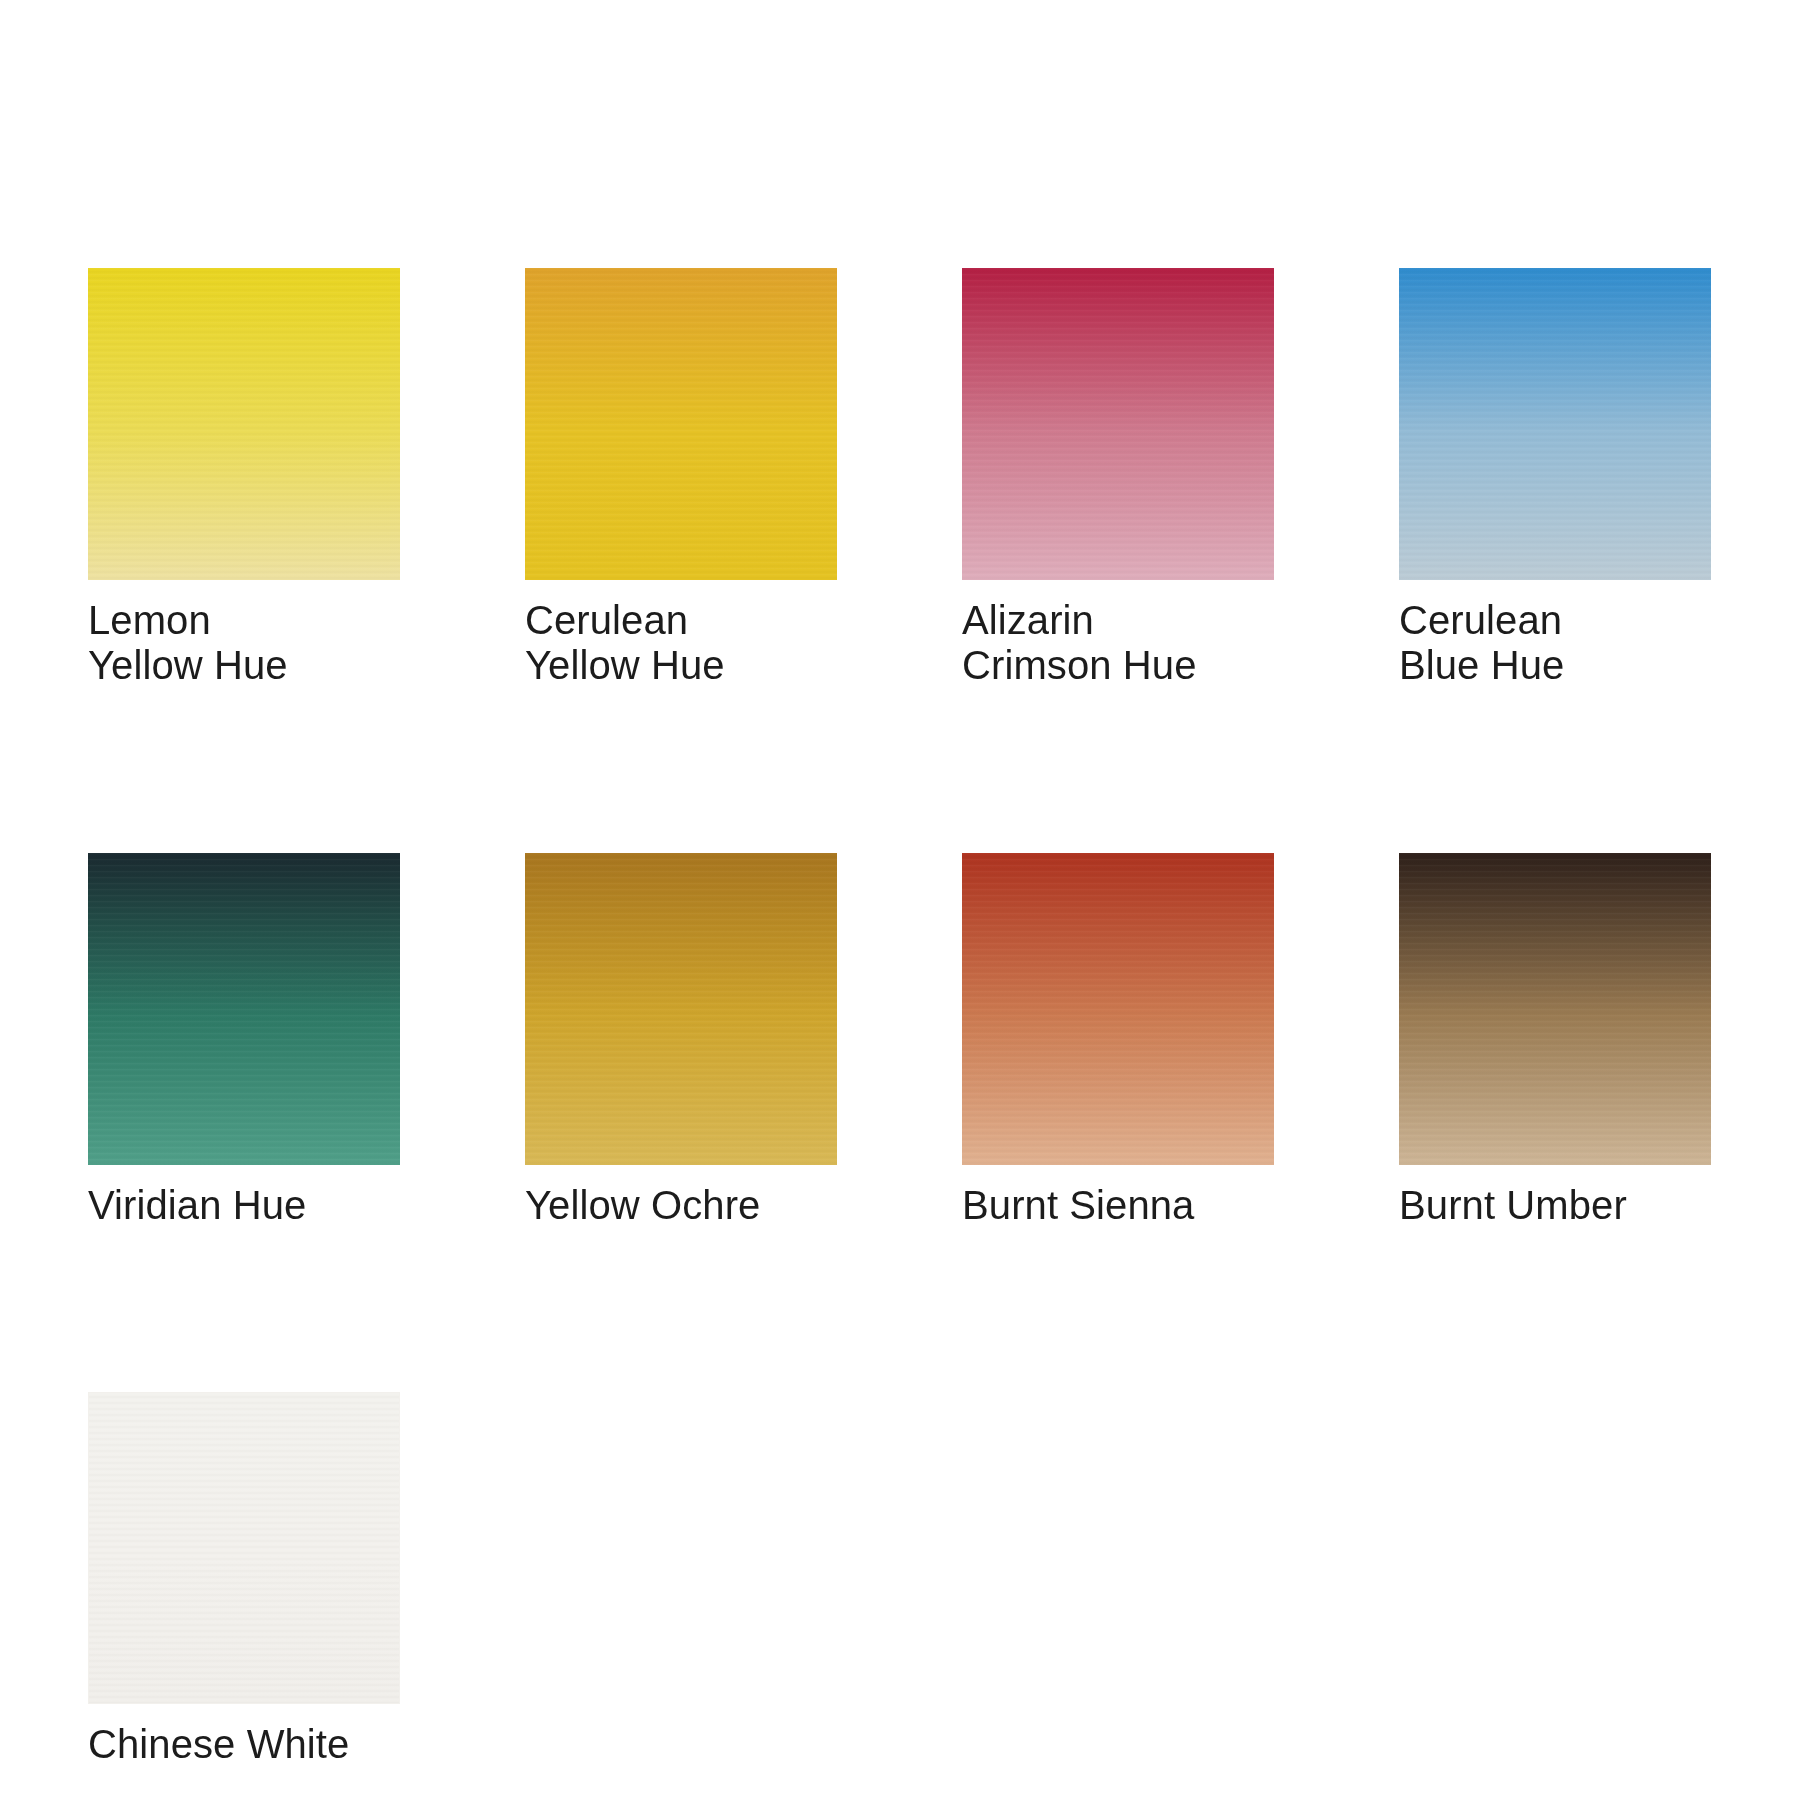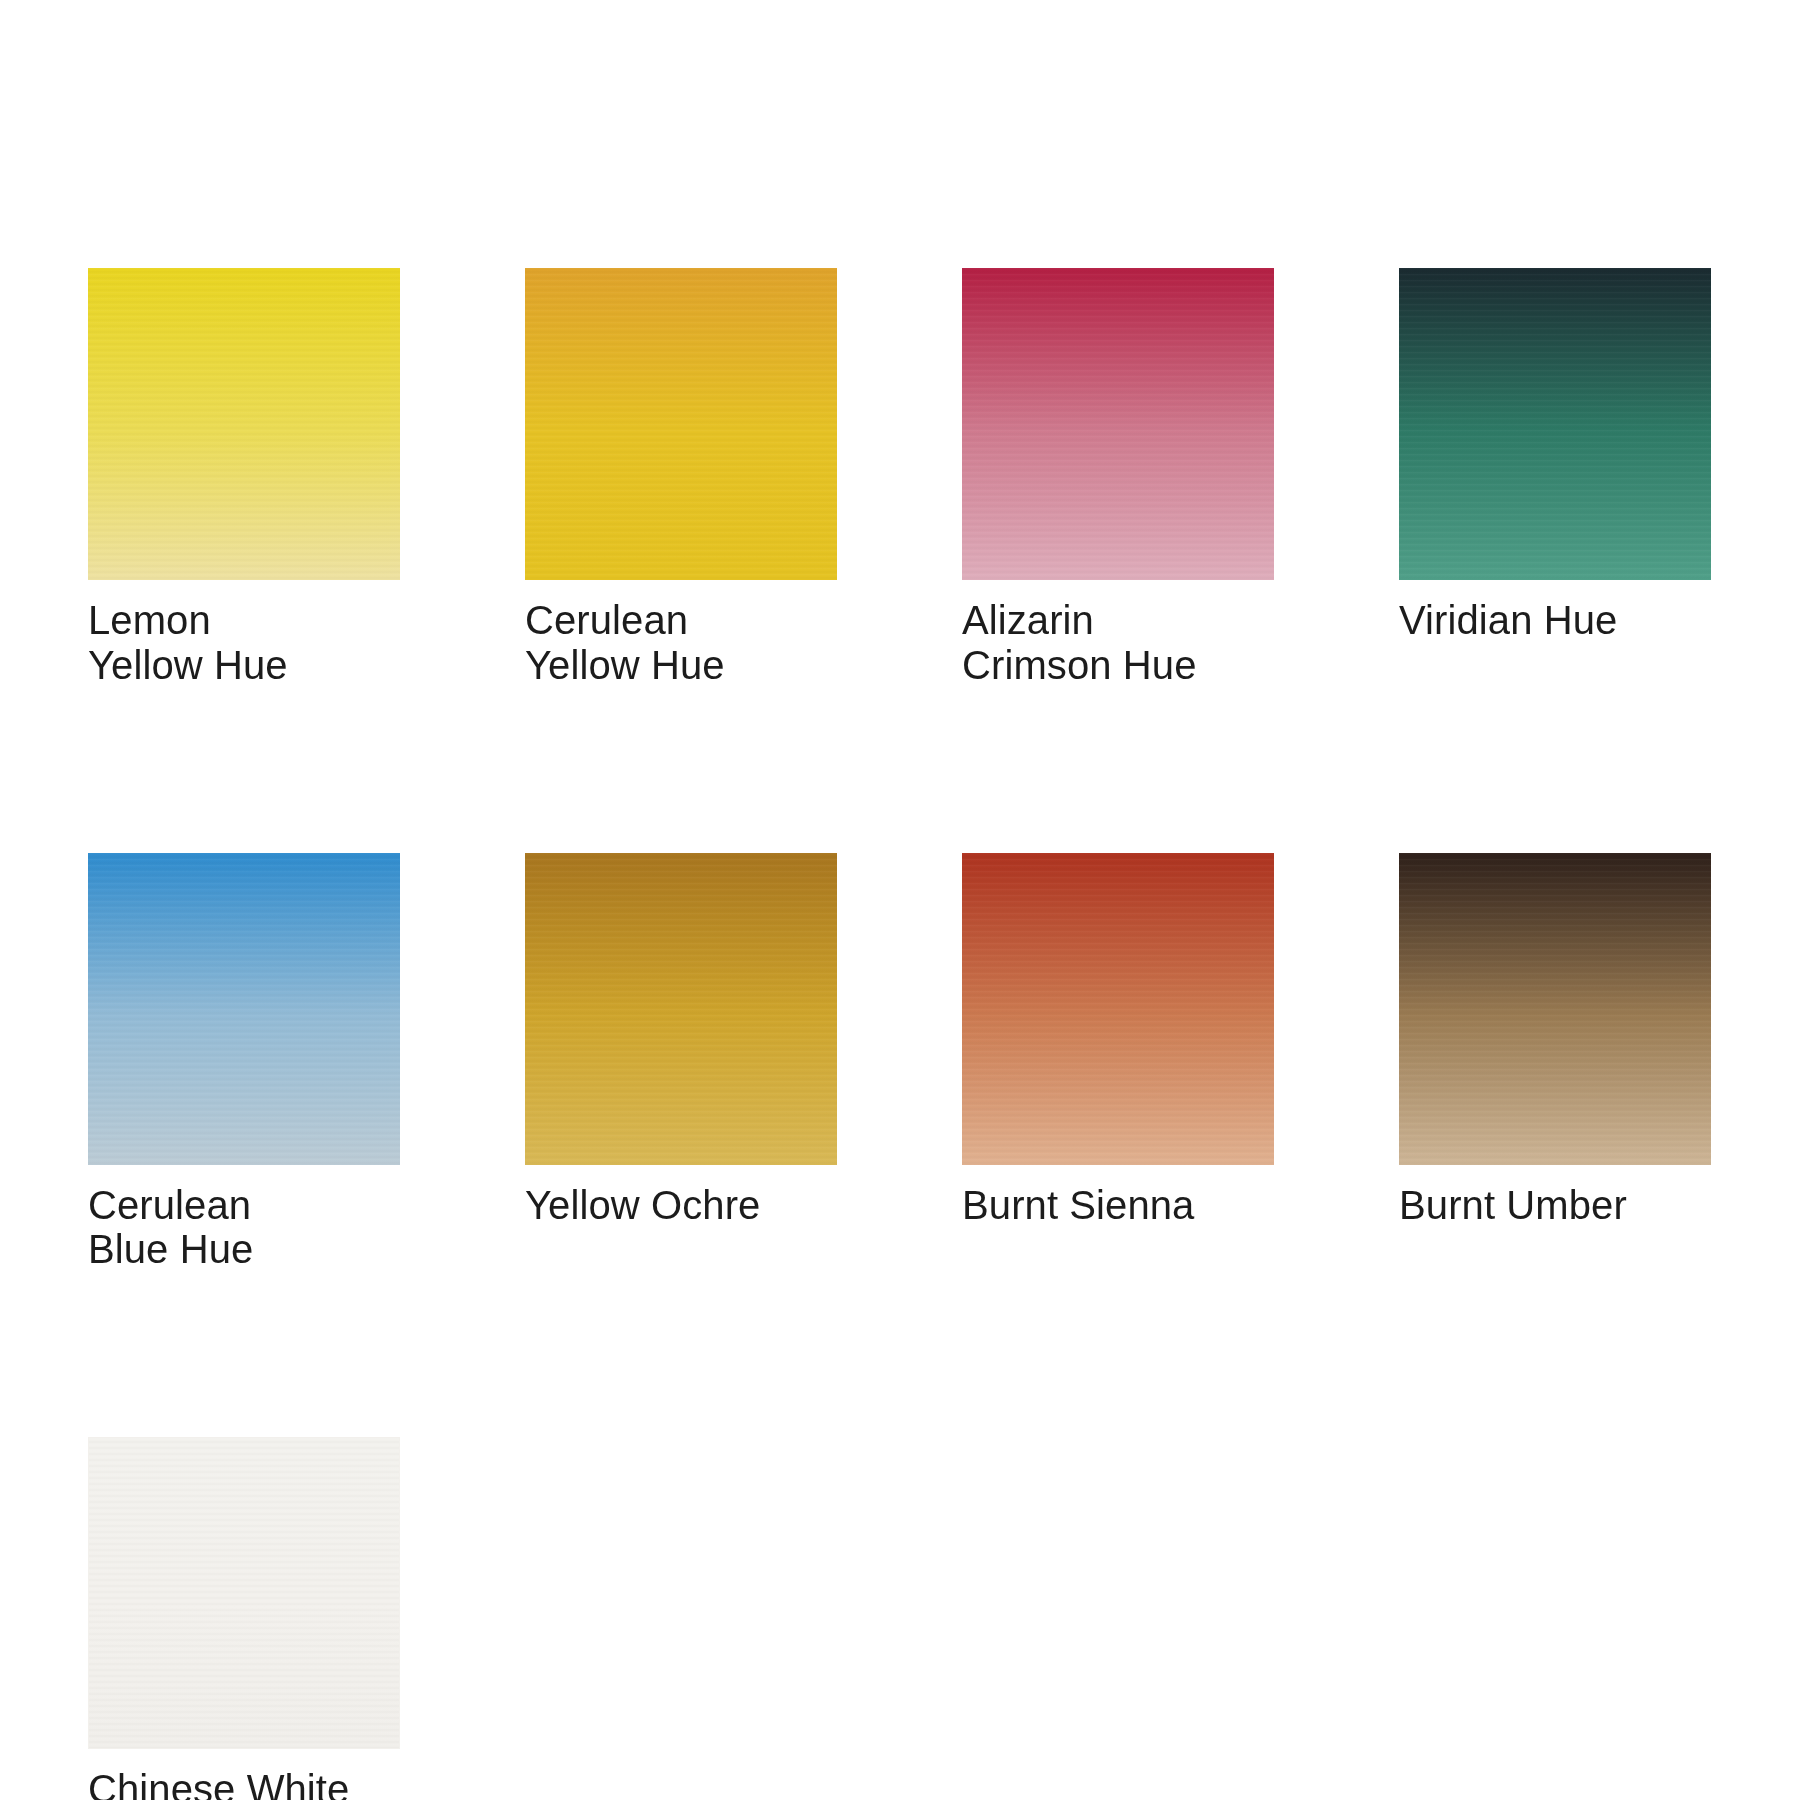--- a/index.html
+++ b/index.html
@@ -93,27 +93,27 @@
         <div class="swatch-patch" style="background: linear-gradient(rgb(223, 163, 43) 0%, rgb(230, 194, 37) 52%, rgb(229, 195, 34) 100%);"></div>
         <div class="swatch-label">Cerulean
 Yellow Hue</div>
       </div>
       <div class="swatch-cell">
         <div class="swatch-patch" style="background: linear-gradient(rgb(180, 31, 67) 0%, rgb(207, 122, 142) 52%, rgb(223, 174, 188) 100%);"></div>
         <div class="swatch-label">Alizarin
 Crimson Hue</div>
       </div>
       <div class="swatch-cell">
-        <div class="swatch-patch" style="background: linear-gradient(rgb(26, 42, 48) 0%, rgb(46, 122, 102) 52%, rgb(80, 160, 137) 100%);"></div>
-        <div class="swatch-label">Viridian Hue</div>
-      </div>
-      <div class="swatch-cell">
         <div class="swatch-patch" style="background: linear-gradient(rgb(47, 140, 206) 0%, rgb(147, 187, 214) 52%, rgb(188, 204, 214) 100%);"></div>
         <div class="swatch-label">Cerulean
 Blue Hue</div>
+      </div>
+      <div class="swatch-cell">
+        <div class="swatch-patch" style="background: linear-gradient(rgb(26, 42, 48) 0%, rgb(46, 122, 102) 52%, rgb(80, 160, 137) 100%);"></div>
+        <div class="swatch-label">Viridian Hue</div>
       </div>
       <div class="swatch-cell">
         <div class="swatch-patch" style="background: linear-gradient(rgb(168, 118, 31) 0%, rgb(207, 165, 44) 52%, rgb(217, 185, 86) 100%);"></div>
         <div class="swatch-label">Yellow Ochre</div>
       </div>
       <div class="swatch-cell">
         <div class="swatch-patch" style="background: linear-gradient(rgb(174, 51, 32) 0%, rgb(204, 122, 80) 52%, rgb(225, 178, 145) 100%);"></div>
         <div class="swatch-label">Burnt Sienna</div>
       </div>
       <div class="swatch-cell">

